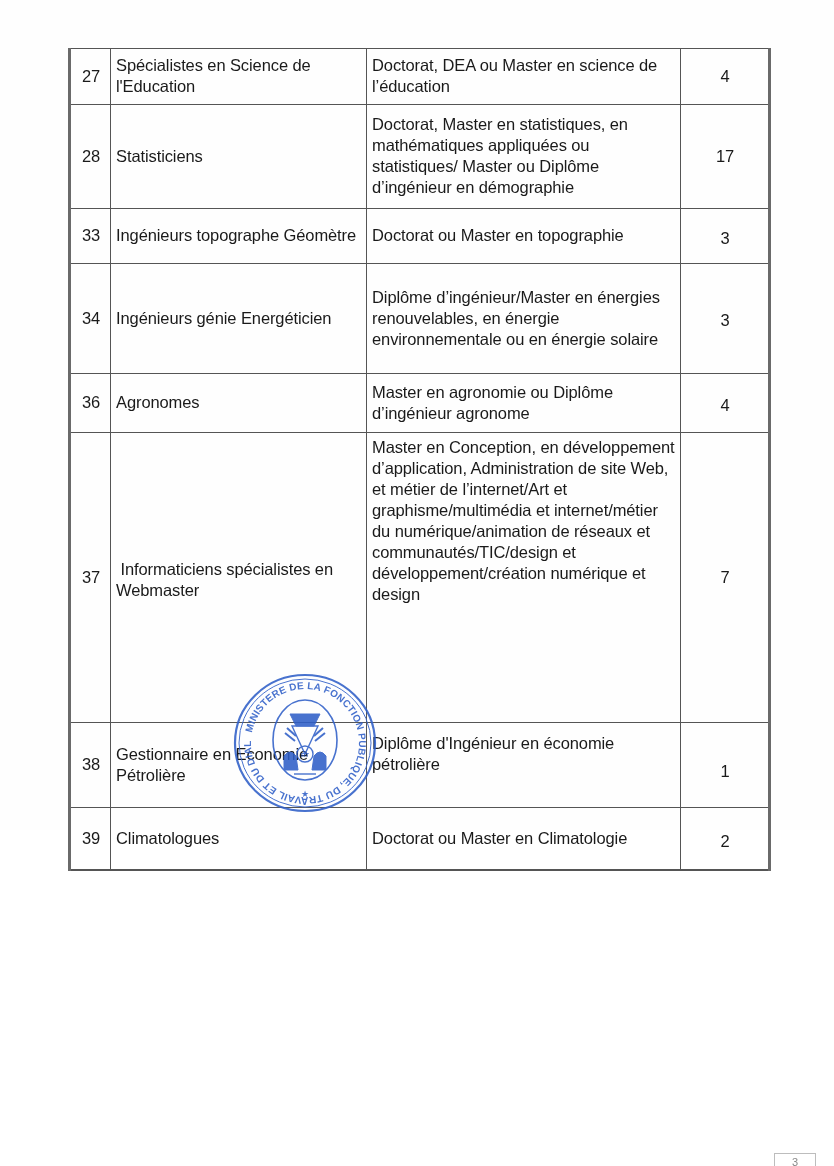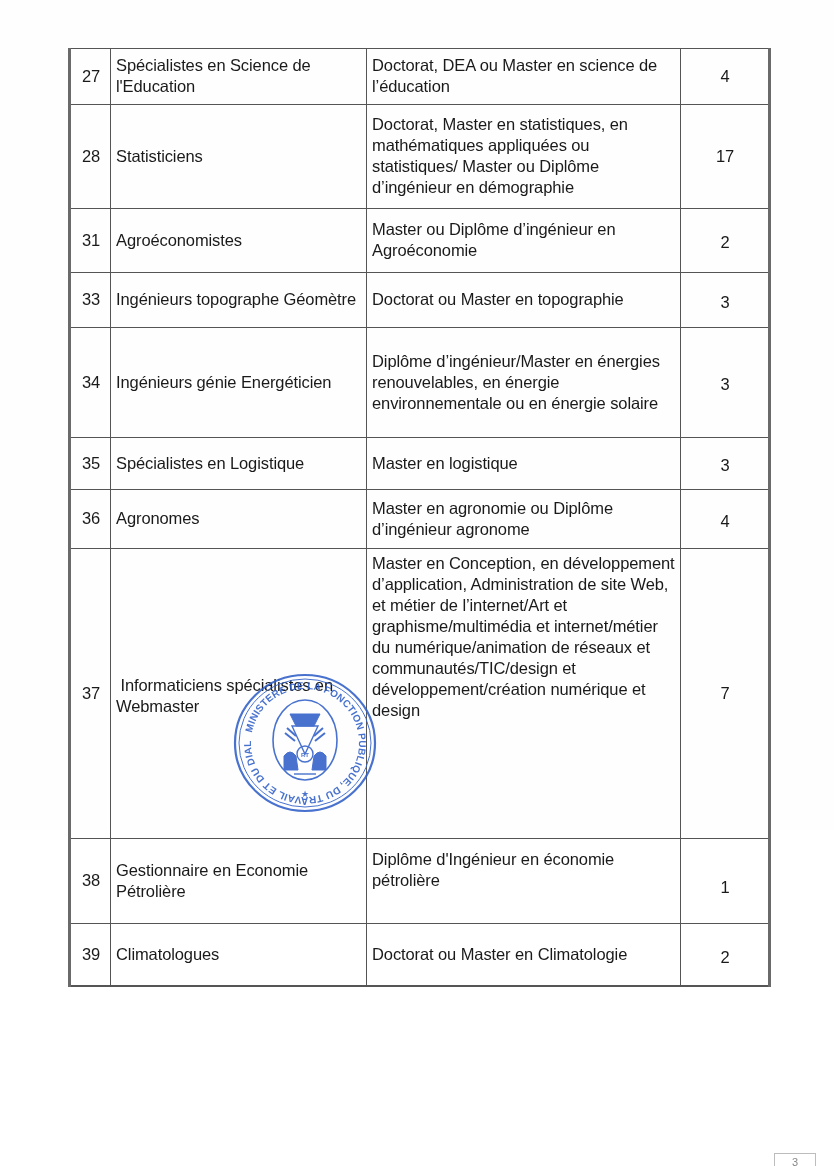--- a/index.html
+++ b/index.html
@@ -98,42 +98,30 @@
         <td class="job">Spécialistes en Science de l'Education</td>
         <td class="qual">Doctorat, DEA ou Master en science de l’éducation</td>
         <td class="count">4</td>
       </tr>
       <tr class="r28">
         <td class="num">28</td>
         <td class="job">Statisticiens</td>
         <td class="qual">Doctorat, Master en statistiques, en mathématiques appliquées ou statistiques/ Master ou Diplôme d’ingénieur en démographie</td>
         <td class="count">17</td>
       </tr>
-      <tr class="r31">
-        <td class="num">31</td>
-        <td class="job">Agroéconomistes</td>
-        <td class="qual">Master ou Diplôme d’ingénieur en Agroéconomie</td>
-        <td class="count">2</td>
-      </tr>
       <tr class="r33">
         <td class="num">33</td>
         <td class="job">Ingénieurs topographe Géomètre</td>
         <td class="qual">Doctorat ou Master en topographie</td>
         <td class="count">3</td>
       </tr>
       <tr class="r34">
         <td class="num">34</td>
         <td class="job">Ingénieurs génie Energéticien</td>
         <td class="qual">Diplôme d’ingénieur/Master en énergies renouvelables, en énergie environnementale ou en énergie solaire</td>
-        <td class="count">3</td>
-      </tr>
-      <tr class="r35">
-        <td class="num">35</td>
-        <td class="job">Spécialistes en Logistique</td>
-        <td class="qual">Master en logistique</td>
         <td class="count">3</td>
       </tr>
       <tr class="r36">
         <td class="num">36</td>
         <td class="job">Agronomes</td>
         <td class="qual">Master en agronomie ou Diplôme d’ingénieur agronome</td>
         <td class="count">4</td>
       </tr>
       <tr class="r37">
         <td class="num">37</td>

